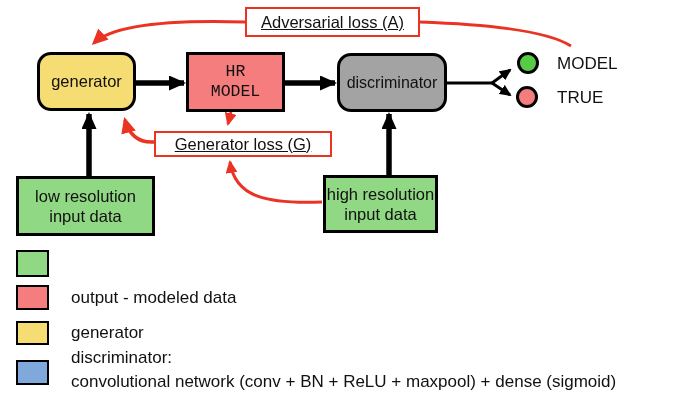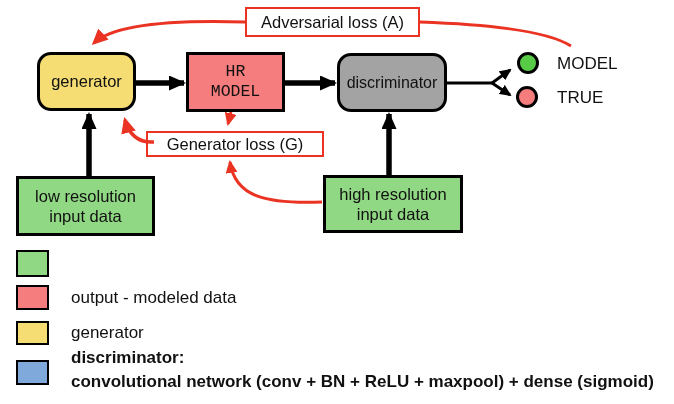--- a/index.html
+++ b/index.html
@@ -19,30 +19,30 @@
     border:3px solid #000;
     font-size:16.5px;line-height:1.22;
     white-space:pre-line;
     box-sizing:border-box;
   }
   .rounded{border-radius:14px;}
   .node-generator{left:37px;top:52px;width:99px;height:59px;background:#F6DD73;}
   .node-hr-model{left:186px;top:52px;width:99px;height:60px;background:#F57D7D;font-family:Liberation Mono, monospace;}
   .node-discriminator{left:337px;top:53px;width:110px;height:59px;background:#a3a3a3;font-size:16px;}
   .node-lowres{left:16px;top:176px;width:139px;height:60px;background:#90D883;}
-  .node-highres{left:323px;top:175px;width:140px;height:58px;background:#90D883;}
+  .node-highres{left:323px;top:175px;width:115px;height:58px;background:#90D883;}
   .loss-label{
     position:absolute;z-index:2;
     display:flex;align-items:center;justify-content:center;
     background:#fff;border:2.5px solid #EA3323;
     font-size:16.5px;color:#111;
-    box-sizing:border-box;white-space:nowrap;
+    box-sizing:border-box;white-space:nowrap;text-decoration:underline;
   }
   .loss-adversarial{left:245px;top:7px;width:175px;height:30px;}
-  .loss-generator{left:146px;top:131px;width:178px;height:26px;}
+  .loss-generator{left:154px;top:131px;width:178px;height:26px;}
   .out-circle{
     position:absolute;z-index:2;width:22px;height:22px;
     border:3px solid #000;border-radius:50%;box-sizing:border-box;
   }
   .circ-true{left:517px;top:52px;background:#58CB46;}
   .circ-false{left:516px;top:86px;background:#F57D7D;}
   .out-text{position:absolute;z-index:2;font-size:17px;white-space:nowrap;}
   .txt-true{left:557px;top:54px;}
   .txt-false{left:557px;top:88px;}
   .legend-swatch{
@@ -50,21 +50,21 @@
     border:2.5px solid #000;box-sizing:border-box;
   }
   .sw-1{left:16px;top:250px;height:27px;background:#90D883;}
   .sw-2{left:16px;top:285px;height:25px;background:#F57D7D;}
   .sw-3{left:16px;top:321px;height:24px;background:#F6DD73;}
   .sw-4{left:16px;top:360px;height:25px;background:#7FA9DB;}
   .legend-label{position:absolute;z-index:2;left:71px;font-size:17px;white-space:nowrap;}
   .ll-1{top:253px;}
   .ll-2{top:288px;}
   .ll-3{top:323px;}
-  .ll-4{top:346px;line-height:23.5px;white-space:pre;font-weight:bold;}
+  .ll-4{top:346px;line-height:23.5px;white-space:pre;}
 </style>
 </head>
 <body>
 
 <div class="canvas">
 
   <svg class="arrows" width="674" height="404" viewBox="0 0 674 404">
     <defs>
       <marker id="mb" markerUnits="userSpaceOnUse" markerWidth="17" markerHeight="15" viewBox="0 0 17 15" refX="15" refY="7.5" orient="auto">
           <path d="M0,0 L17,7.5 L0,15 Z" fill="#000"></path>

